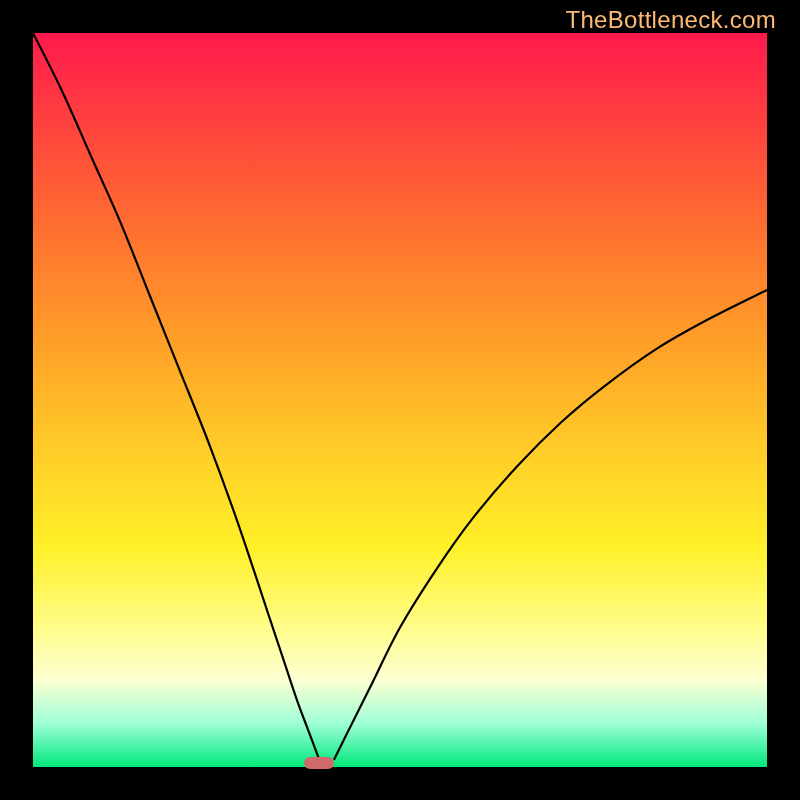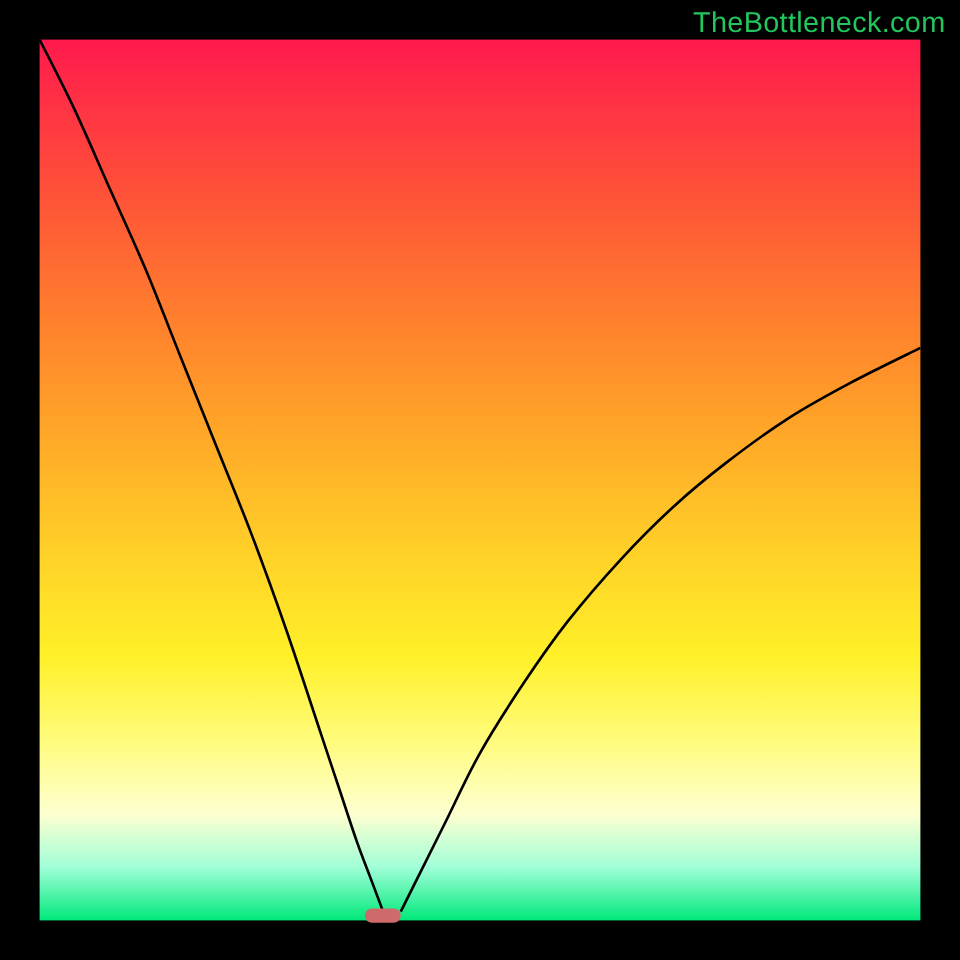--- a/index.html
+++ b/index.html
@@ -33,22 +33,22 @@
       #ffd028 58%,
       #fff028 70%,
       #fffc80 80%,
       #fdffd0 88%,
       #a0ffd8 94%,
       #00e87a 100%);
   }
   .watermark {
     position: absolute;
     top: 6px;
-    right: 12px;
-    color: #22c55e;
+    right: 24px;
+    color: #fdba74;
     font-size: 24px;
     font-weight: 500;
     letter-spacing: 0.3px;
   }
   svg.curve {
     position: absolute;
     top: 0;
     left: 0;
     width: 734px;
     height: 734px;

